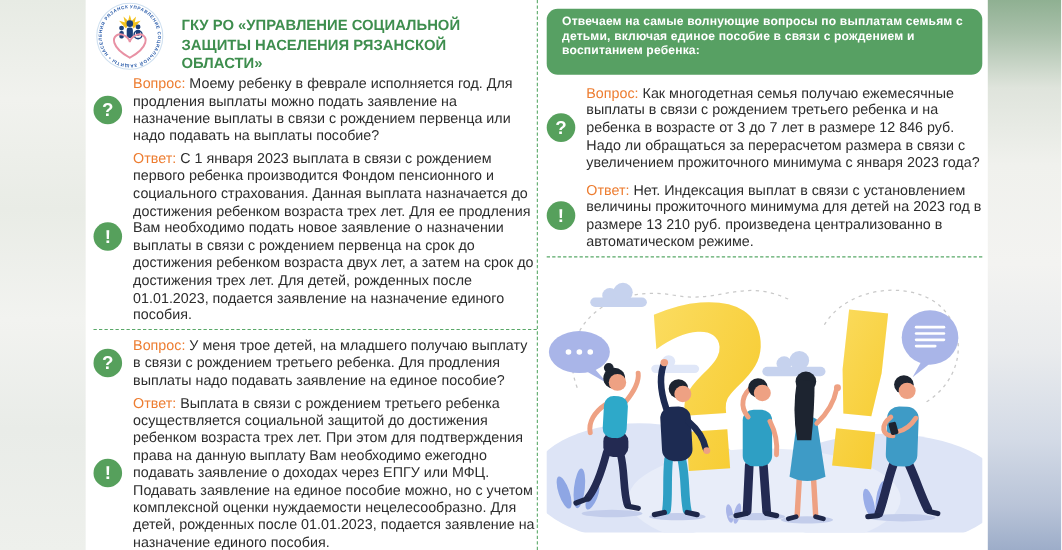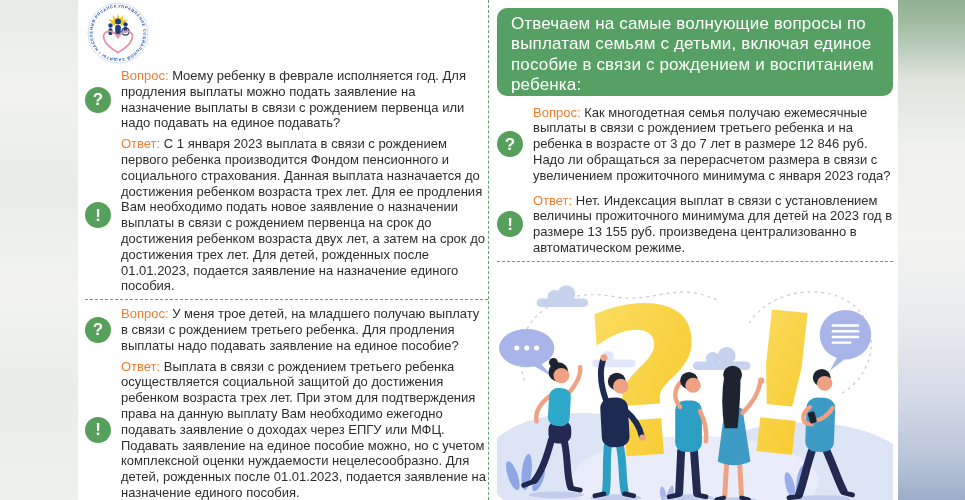--- a/index.html
+++ b/index.html
@@ -32,21 +32,21 @@
   .org-title{margin:12px 0 0;font-size:13.5px;line-height:1.3;font-weight:700;color:var(--title-green);max-width:305px;}
 
   .qa{display:grid;grid-template-columns:36px 1fr;align-items:center;margin:0 0 5px;}
   .badge{width:26px;height:26px;border-radius:50%;background:var(--icon-green);color:#fff;
     display:flex;align-items:center;justify-content:center;font-weight:700;font-size:17px;line-height:1;}
   .qa-text{margin:0;font-size:13px;line-height:15.8px;}
   .lbl{color:var(--accent-orange);}
   .h-divider{border-top:1.5px dashed var(--dash-green);opacity:.85;margin:5px 0 6px;}
 
   .banner{margin-top:8px;background:var(--banner-bg);border-radius:10px;color:#fff;
-    font-weight:400;font-size:17px;line-height:1.2;letter-spacing:.15px;padding:6px 14px 0;}
+    font-weight:700;font-size:11px;line-height:1.2;letter-spacing:.15px;padding:6px 14px 14px;}
   .col-right .qa{margin-top:9px;}
   .illustration{display:block;width:396px;height:244px;margin-top:4px;}
 </style>
 </head>
 <body>
 
 <div class="stage">
   <div class="edge edge-left"></div>
 
   <div class="sheet">
@@ -72,27 +72,28 @@
             <circle cx="31" cy="19.5" r="3"></circle>
             <rect x="28.2" y="23" width="5.6" height="9.5" rx="2.2"></rect>
             <circle cx="23.5" cy="23.5" r="2.2"></circle>
             <rect x="21.5" y="26.2" width="4" height="6.8" rx="1.6"></rect>
             <circle cx="38.5" cy="22.5" r="2.2"></circle>
             <rect x="36.6" y="25" width="3.8" height="5.5" rx="1.5"></rect>
             <circle cx="38.5" cy="29.5" r="3.6" fill="none" stroke="#1c3f7a" stroke-width="1.4"></circle>
           </g>
           <path d="M 17,37 C 15,31 21,27 26.5,30.5 C 29,32.2 31,34.5 31,36.5 C 31,34.5 33,32.2 35.5,30.5 C 41,27 47,31 45,37 C 43,43.5 36.5,47.5 31,50.5 C 25.5,47.5 19,43.5 17,37 Z" fill="none" stroke="#e891a4" stroke-width="1.8"></path>
         </svg>
+        <h1 class="org-title">ГКУ РО «УПРАВЛЕНИЕ СОЦИАЛЬНОЙ ЗАЩИТЫ НАСЕЛЕНИЯ РЯЗАНСКОЙ ОБЛАСТИ»</h1>
       </header>
 
       <section class="qa">
         <span class="badge">
             <span>?</span>
           </span>
-        <p class="qa-text"><span class="lbl">Вопрос:</span> <span>Моему ребенку в феврале исполняется год. Для продления выплаты можно подать заявление на назначение выплаты в связи с рождением первенца или надо подавать на единое подавать?</span></p>
+        <p class="qa-text"><span class="lbl">Вопрос:</span> <span>Моему ребенку в феврале исполняется год. Для продления выплаты можно подать заявление на назначение выплаты в связи с рождением первенца или надо подавать на выплаты пособие?</span></p>
       </section>
 
       <section class="qa">
         <span class="badge">
             <span>!</span>
           </span>
         <p class="qa-text"><span class="lbl">Ответ:</span> <span>С 1 января 2023 выплата в связи с рождением первого ребенка производится Фондом пенсионного и социального страхования. Данная выплата назначается до достижения ребенком возраста трех лет. Для ее продления Вам необходимо подать новое заявление о назначении выплаты в связи с рождением первенца на срок до достижения ребенком возраста двух лет, а затем на срок до достижения трех лет. Для детей, рожденных после 01.01.2023, подается заявление на назначение единого пособия.</span></p>
       </section>
 
       <div class="h-divider"></div>
@@ -121,21 +122,21 @@
         <span class="badge">
             <span>?</span>
           </span>
         <p class="qa-text"><span class="lbl">Вопрос:</span> <span>Как многодетная семья получаю ежемесячные выплаты в связи с рождением третьего ребенка и на ребенка в возрасте от 3 до 7 лет в размере 12 846 руб. Надо ли обращаться за перерасчетом размера в связи с увеличением прожиточного минимума с января 2023 года?</span></p>
       </section>
 
       <section class="qa">
         <span class="badge">
             <span>!</span>
           </span>
-        <p class="qa-text"><span class="lbl">Ответ:</span> <span>Нет. Индексация выплат в связи с установлением величины прожиточного минимума для детей на 2023 год в размере 13 155 руб. произведена централизованно в автоматическом режиме.</span></p>
+        <p class="qa-text"><span class="lbl">Ответ:</span> <span>Нет. Индексация выплат в связи с установлением величины прожиточного минимума для детей на 2023 год в размере 13 210 руб. произведена централизованно в автоматическом режиме.</span></p>
       </section>
 
       <div class="h-divider"></div>
 
       <svg class="illustration" viewBox="0 0 400 256" preserveAspectRatio="none">
         <defs>
           <linearGradient id="yg" x1="0" y1="0" x2="1" y2="1">
             <stop offset="0" stop-color="#fce06b"></stop>
               <stop offset="1" stop-color="#f5c51e"></stop>
           </linearGradient>

